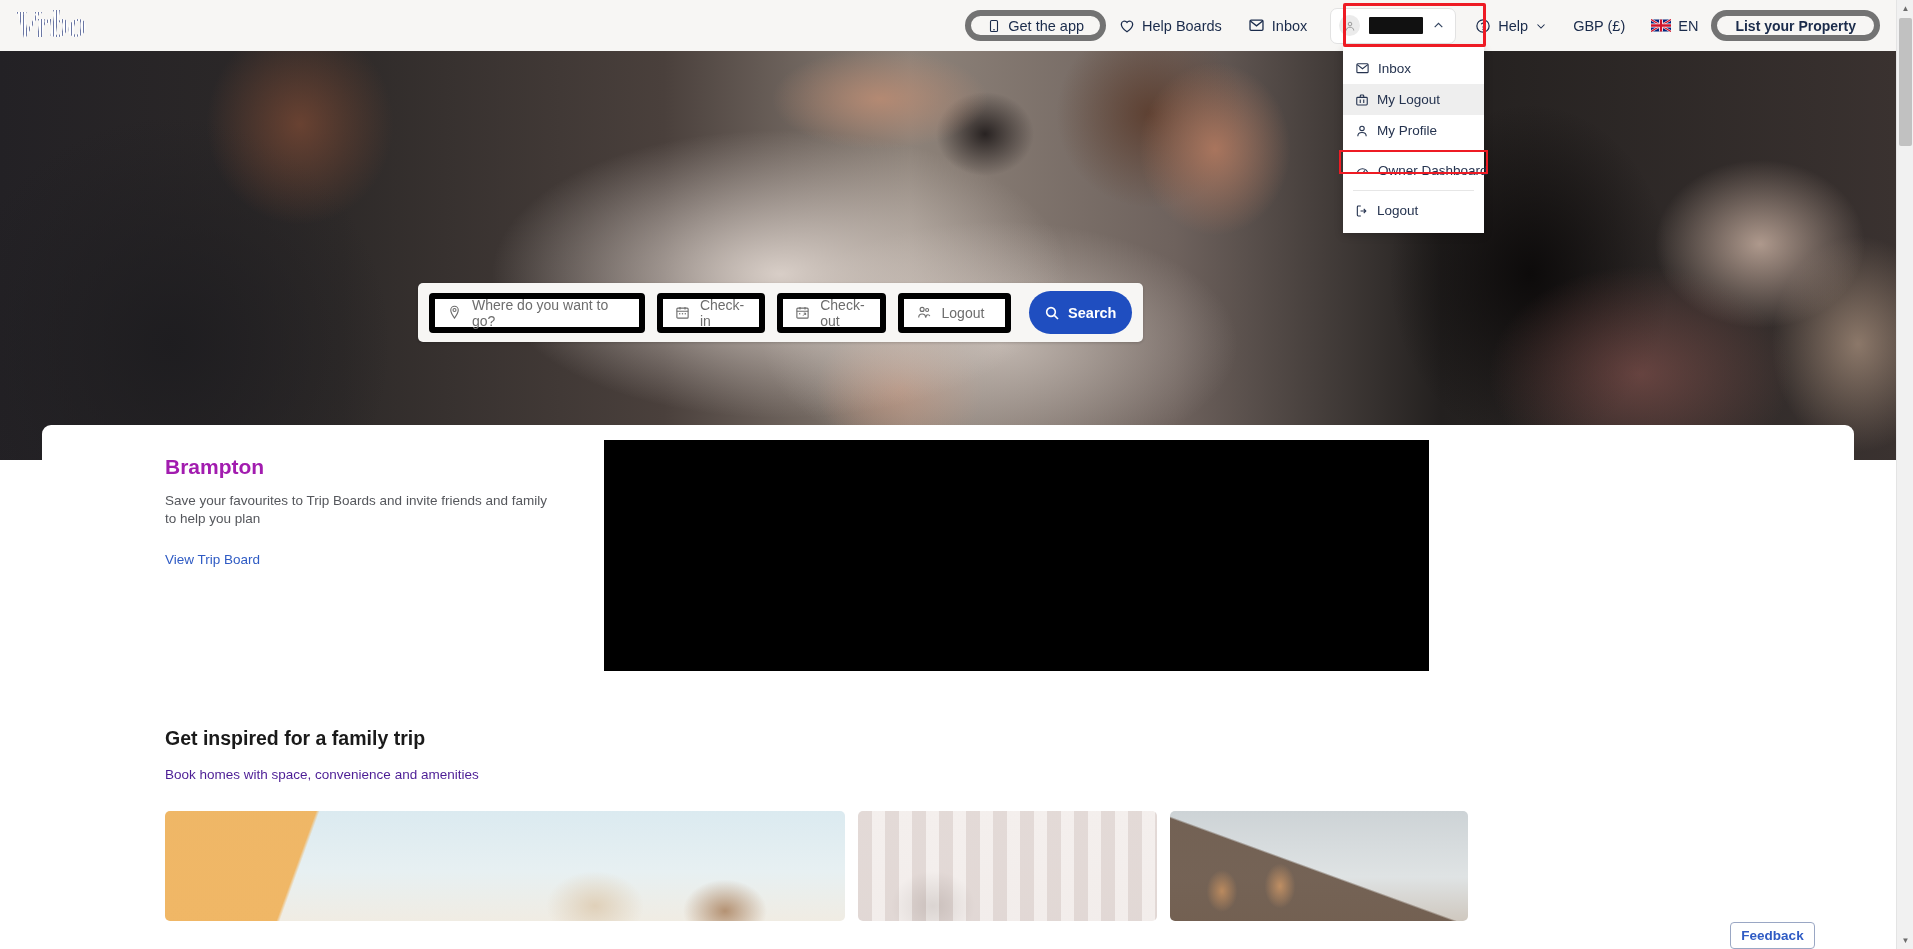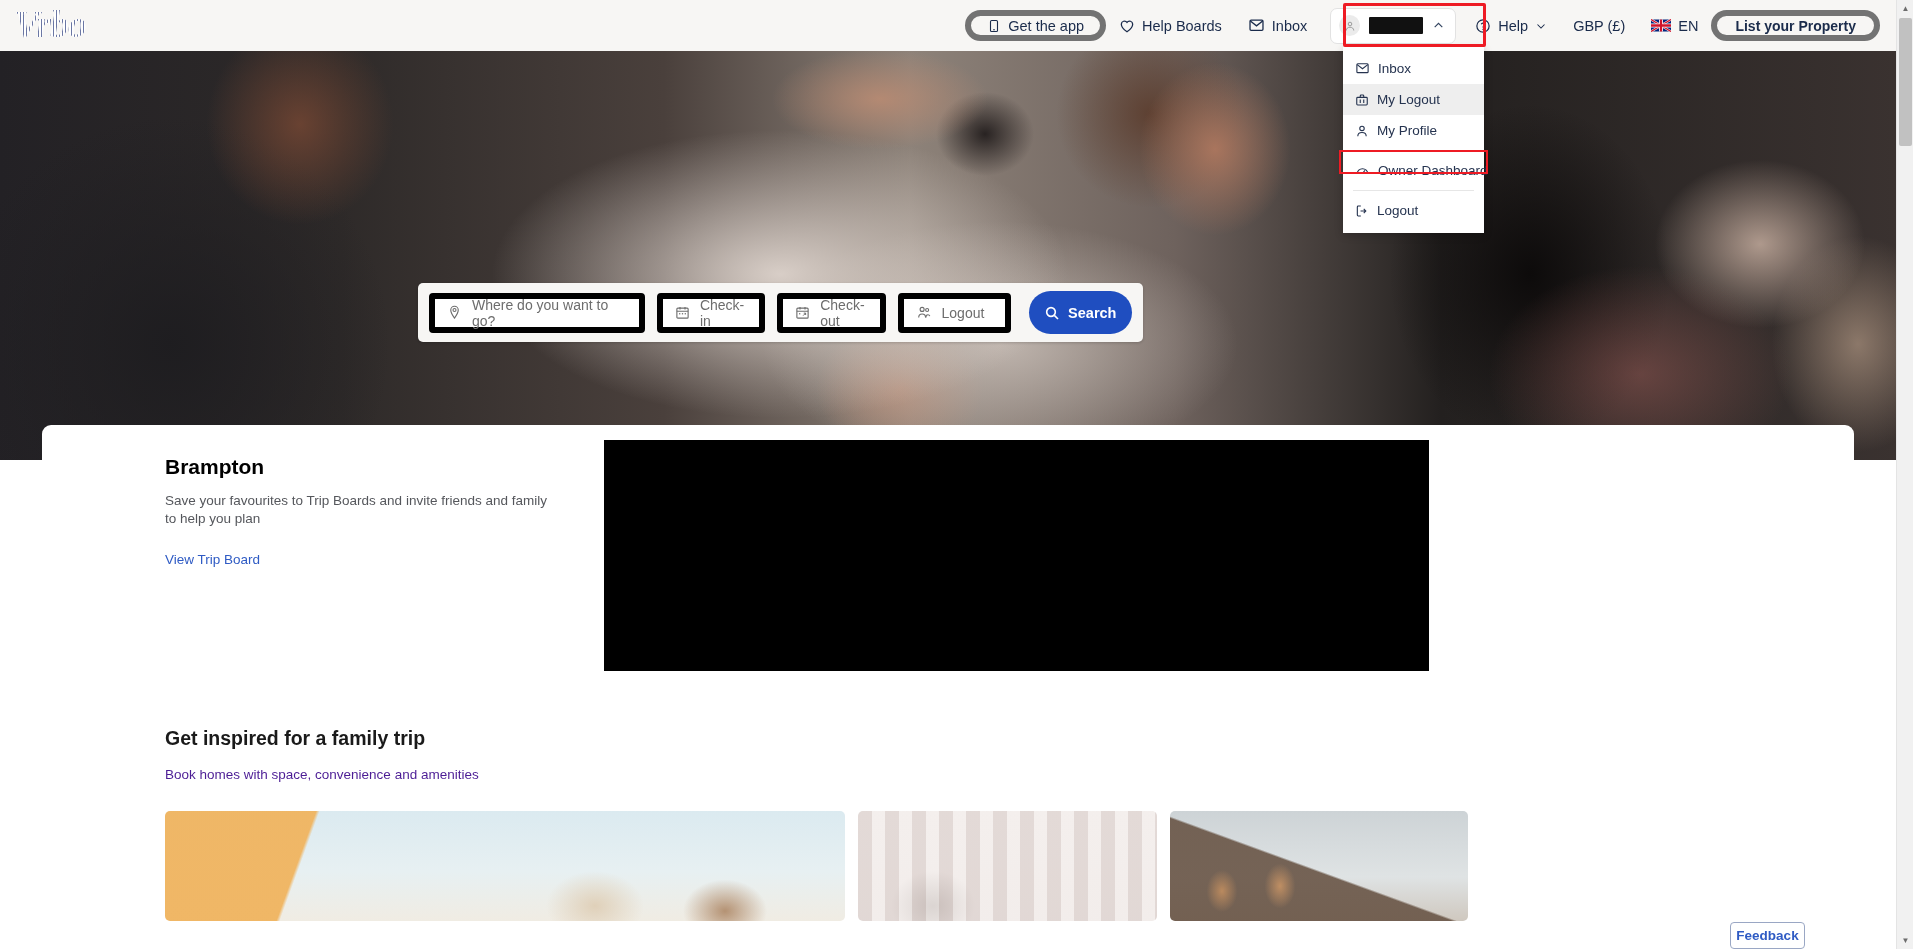--- a/index.html
+++ b/index.html
@@ -265,21 +265,21 @@
 
   .trip-section {
     position: absolute;
     left: 123px;
     top: 30px;
     width: 500px;
   }
   .trip-title {
     font-size: 21px;
     font-weight: 700;
-    color: #000000;
+    color: #a21caf;
     margin: 0 0 13px 0;
   }
   .trip-desc {
     font-size: 13.5px;
     color: #55575c;
     line-height: 1.35;
     margin: 0 0 22px 0;
     max-width: 390px;
   }
   .trip-link {
@@ -346,21 +346,21 @@
       radial-gradient(ellipse 22px 32px at 110px 75px, rgba(195,145,100,0.95), transparent 70%),
       linear-gradient(200deg, rgba(255,255,255,0) 52%, rgba(105,85,70,0.9) 53%),
       linear-gradient(to bottom, #cdd3d6 0%, #dfe3e4 60%, #cfc8bf 100%);
   }
 
   
   .feedback {
     position: absolute;
     left: 1730px;
     top: 922px;
-    width: 75px;
+    width: 85px;
     height: 27px;
     border: 1px solid #9aa7c4;
     border-radius: 4px;
     background: #ffffff;
     color: #2f5bc4;
     font-size: 13.5px;
     font-weight: 700;
     display: flex;
     align-items: center;
     justify-content: center;

